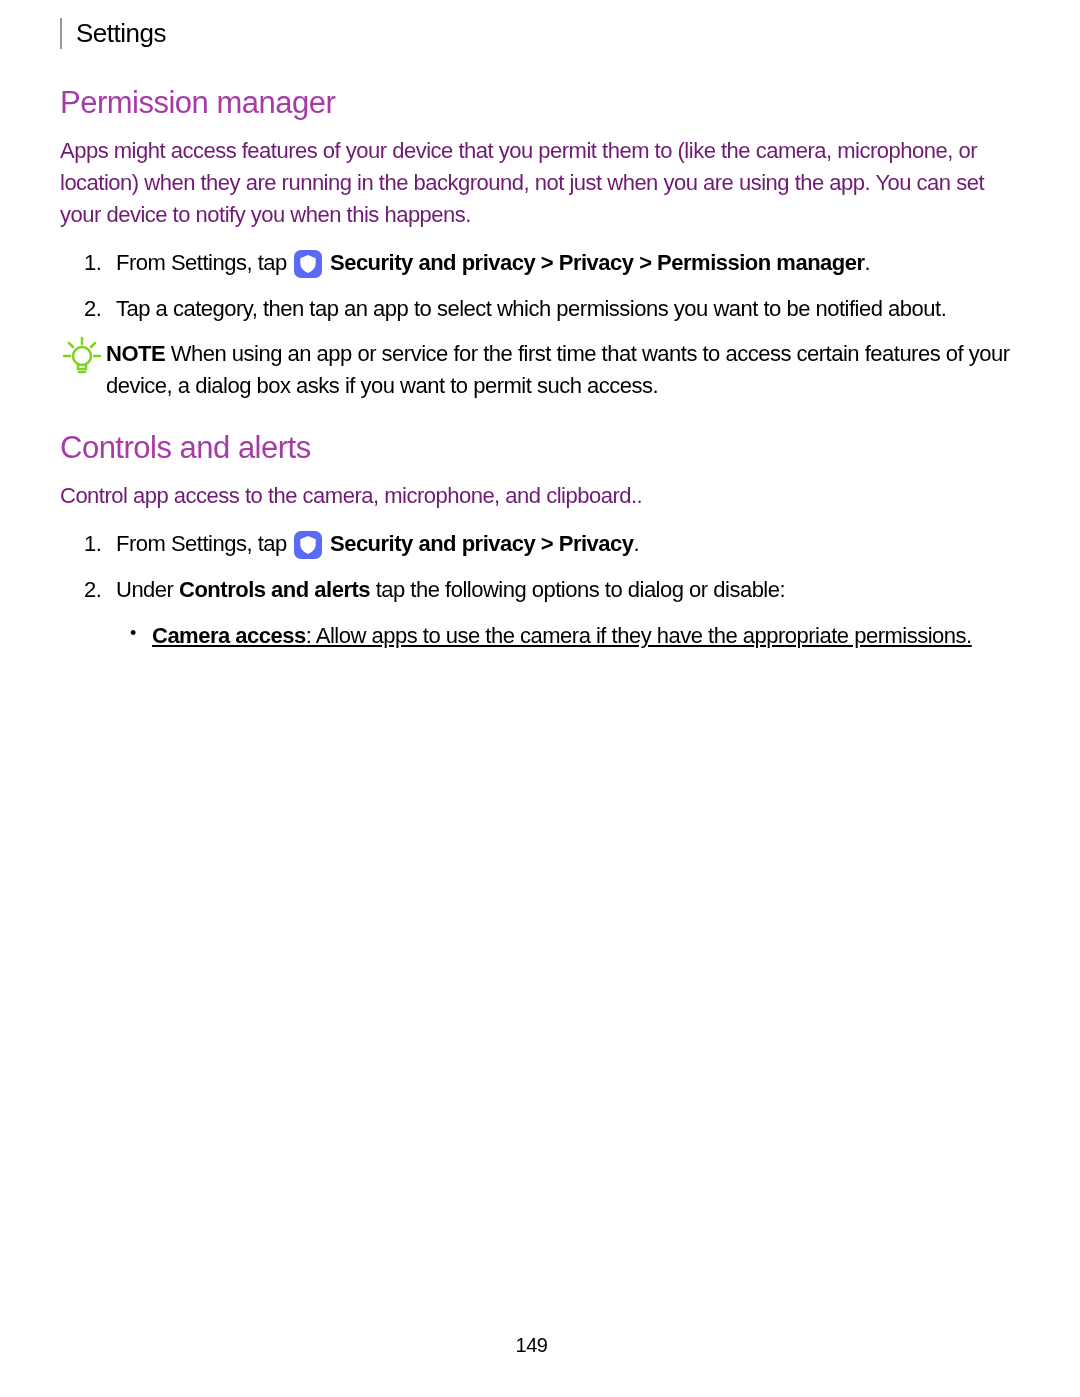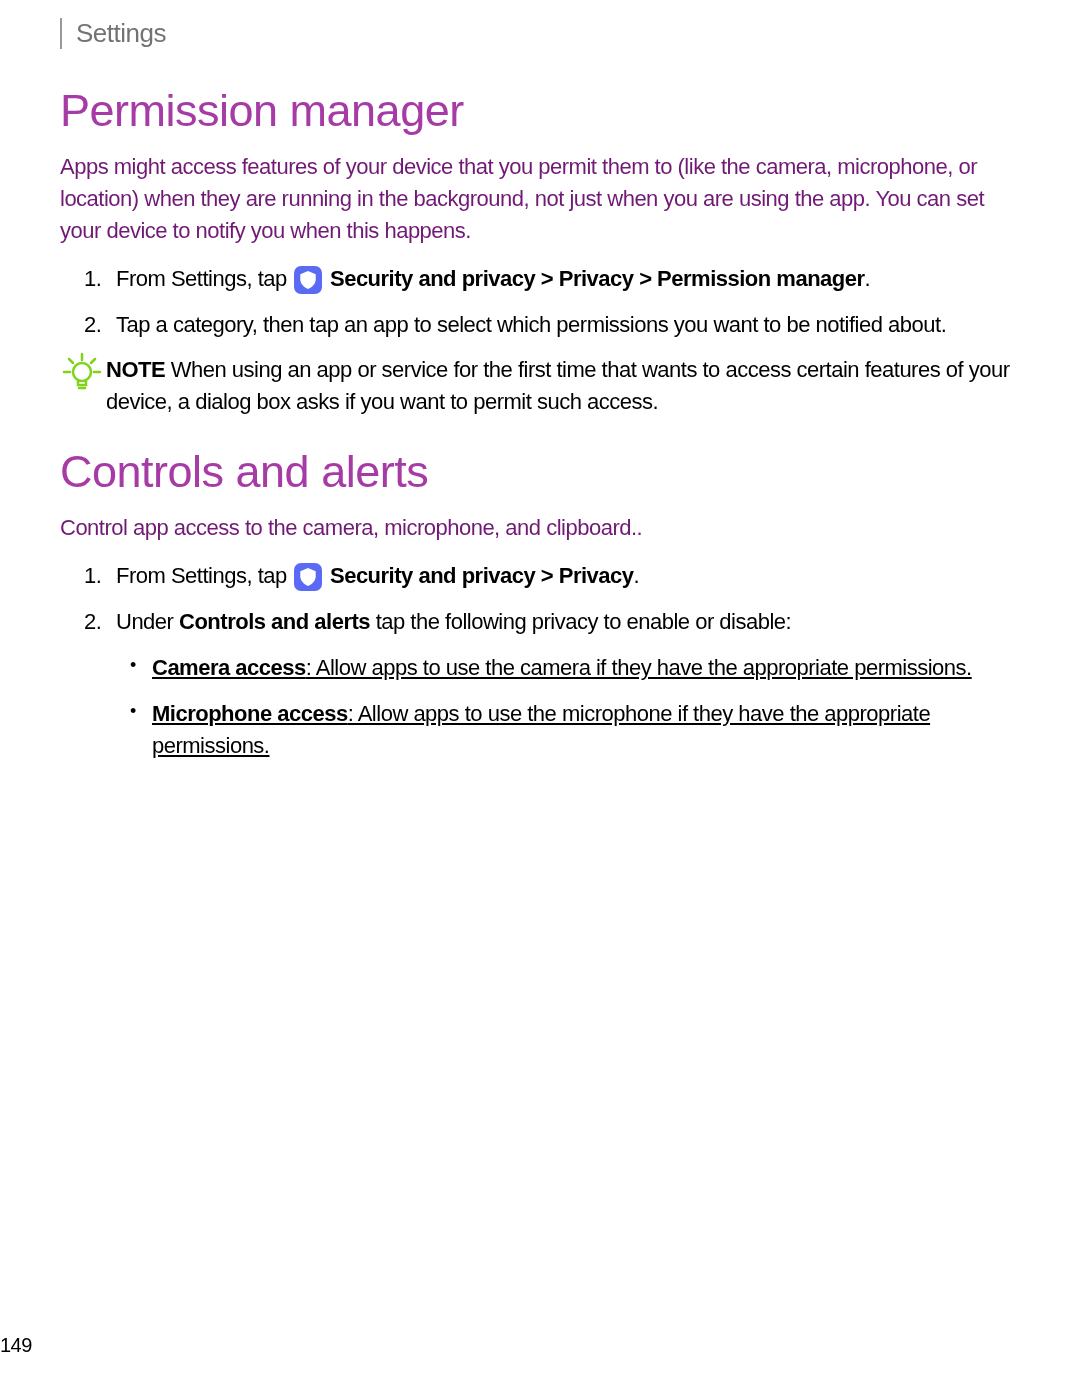--- a/index.html
+++ b/index.html
@@ -11,28 +11,28 @@
       font-family: Arial, Helvetica, sans-serif;
       width: 1080px;
       height: 1397px;
       background: #fff;
       position: relative;
       padding: 18px 60px 0 60px;
     }
     .breadcrumb {
       border-left: 2px solid #999;
       padding-left: 14px;
-      color: #737373;
+      color: #000000;
       font-size: 26px;
       margin-bottom: 36px;
       letter-spacing: -0.5px;
     }
     h1.section {
       color: #a63ba6;
-      font-size: 45px;
+      font-size: 31px;
       font-weight: 500;
       margin-bottom: 14px;
       letter-spacing: -0.5px;
     }
     p.body {
       color: #701a75;
       font-size: 22px;
       line-height: 1.45;
       margin-bottom: 16px;
       letter-spacing: -0.5px;
@@ -117,21 +117,21 @@
       letter-spacing: -0.5px;
     }
     .note-label {
       font-weight: 700;
     }
     .page-number {
       position: absolute;
       bottom: 40px;
       left: 0;
       right: 17px;
-      text-align: left;
+      text-align: center;
       font-size: 20px;
       letter-spacing: -0.5px;
     }
   </style>
 </head>
 <body>
 
 <div class="breadcrumb">Settings</div>
 
 <h1 class="section">Permission manager</h1>
@@ -169,21 +169,20 @@
 
 <p class="body">Control app access to the camera, microphone, and clipboard..</p>
 
 <ol>
   <li>
     <span>From Settings, tap </span><span class="shield-icon"><svg viewBox="0 0 24 28">
           <path d="M12 0 L24 5 L24 13 C24 20 18 26 12 28 C6 26 0 20 0 13 L0 5 Z" fill="#fff"></path>
         </svg></span><span class="bold"> Security and privacy &gt; Privacy</span><span>.</span>
   </li>
   <li>
-    <span>Under </span><span class="bold">Controls and alerts</span><span> tap the following privacy to enable or disable:</span>
+    <span>Under </span><span class="bold">Controls and alerts</span><span> tap the following options to dialog or disable:</span>
     <ul class="sub">
       <li><span class="bold">Camera access</span><span>: Allow apps to use the camera if they have the appropriate permissions.</span></li>
-      <li><span class="bold">Microphone access</span><span>: Allow apps to use the microphone if they have the appropriate permissions.</span></li>
     </ul>
   </li>
 </ol>
 
 <div class="page-number">149</div>
 
 </body></html>

